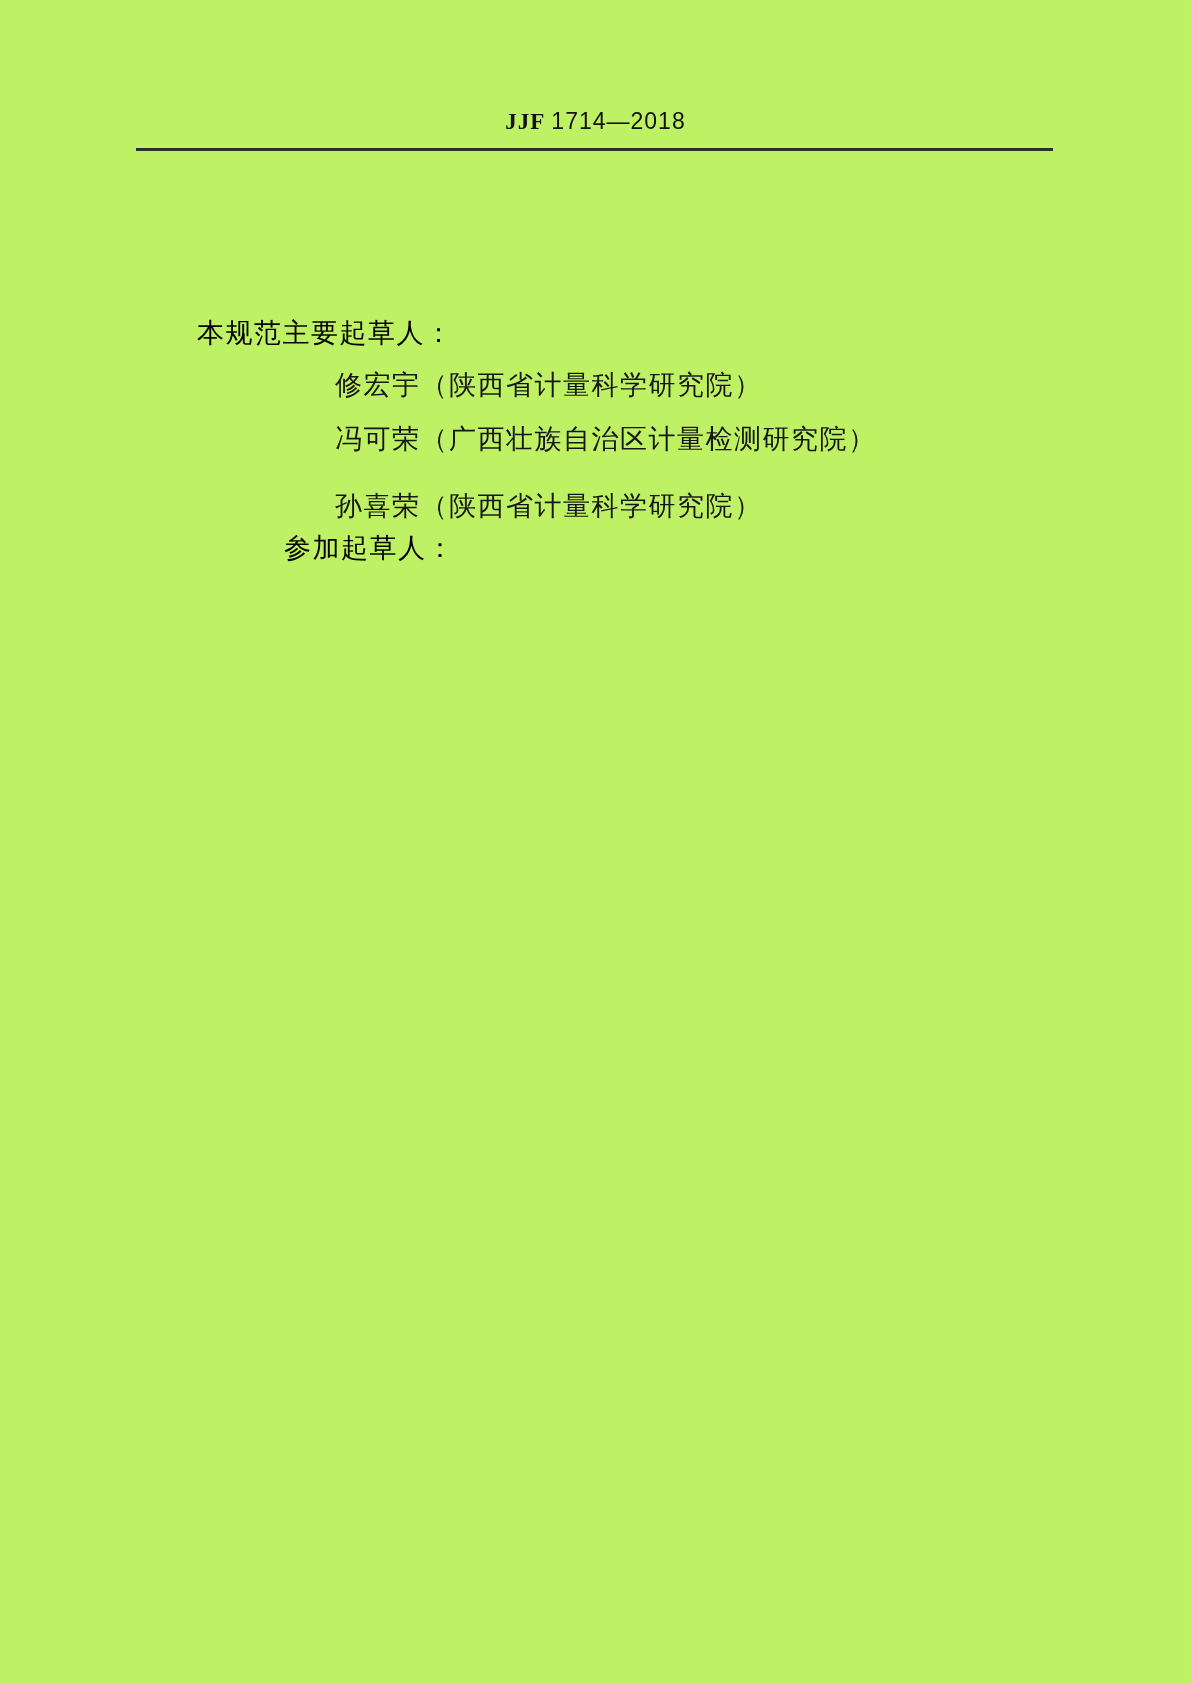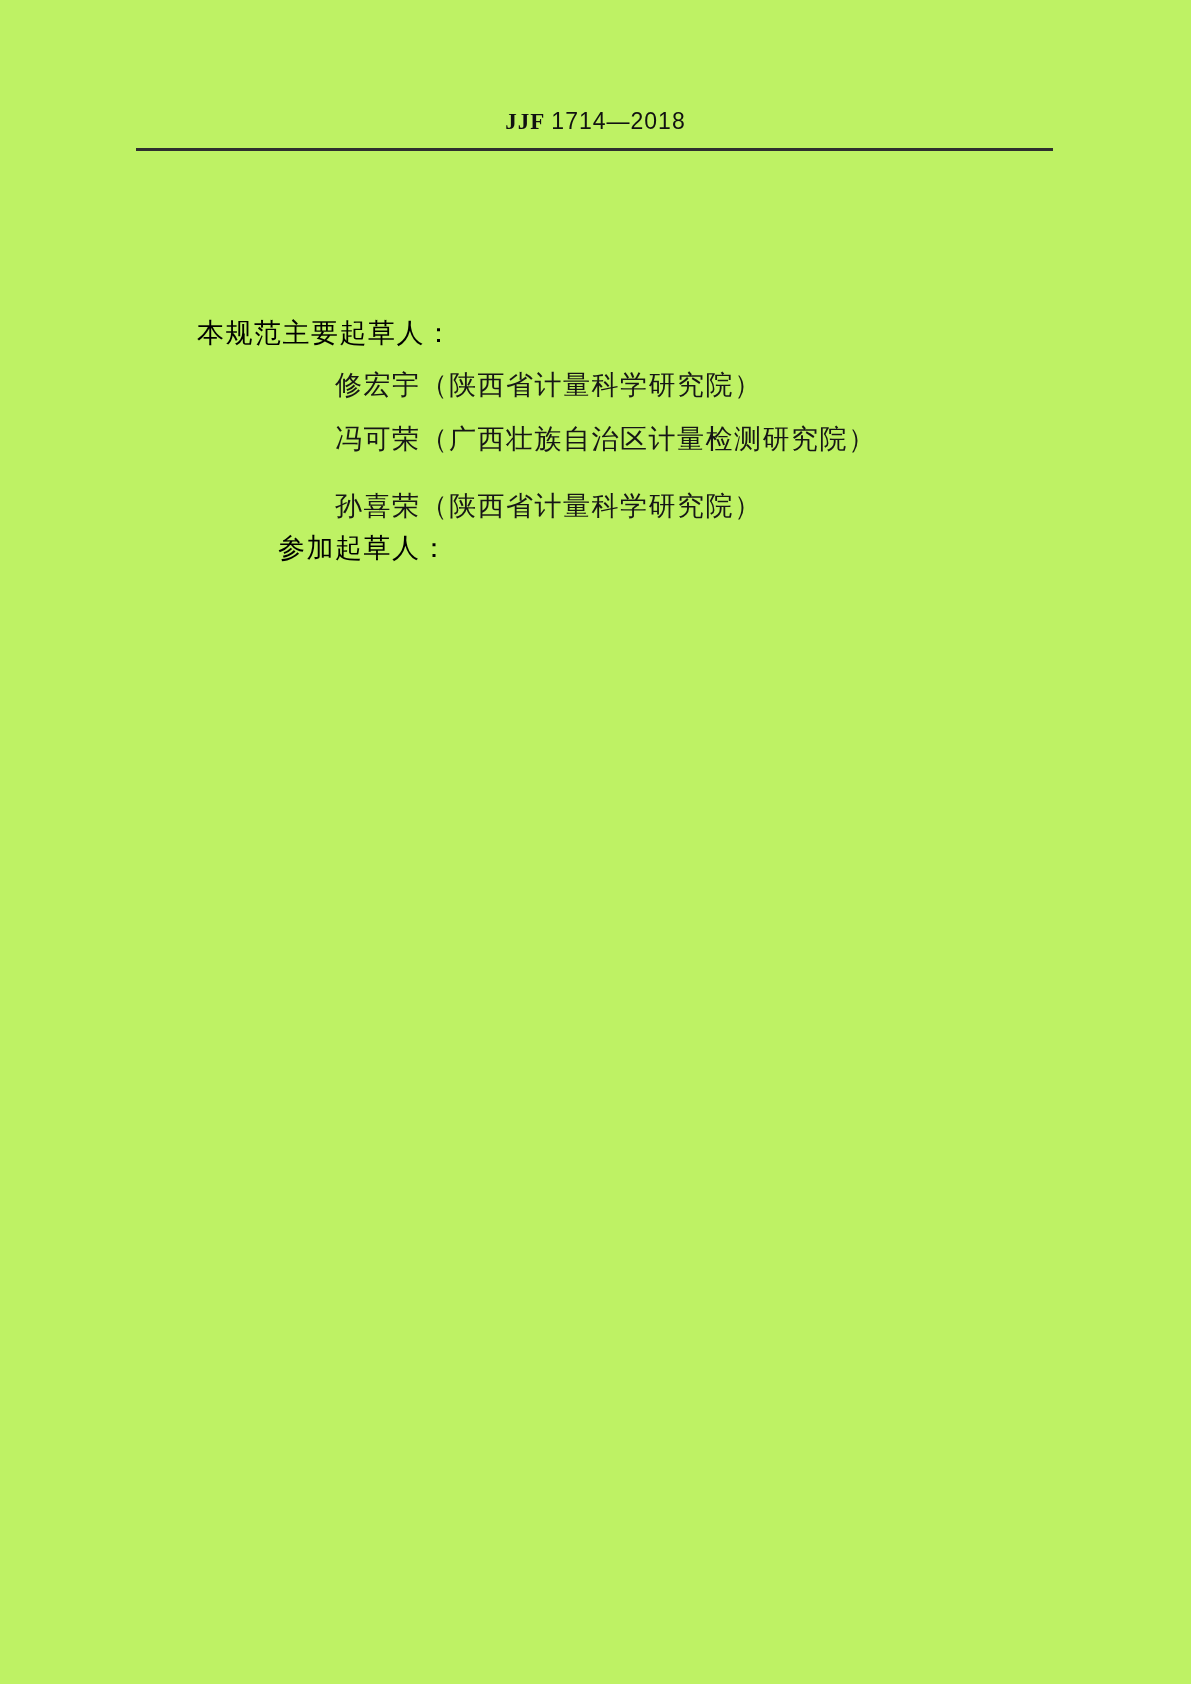--- a/index.html
+++ b/index.html
@@ -58,21 +58,21 @@
   }
   .name-line {
     font-family: "Liberation Serif", serif;
     font-weight: 400;
     color: #161616;
   }
   .h-main      { top: 318px; left: 197px; }
   .n-main-0    { top: 370px; left: 335px; }
   .n-main-1    { top: 424px; left: 335px; }
   .n-main-2    { top: 479px; left: 335px; margin-top: 12px; }
-  .h-part      { top: 533px; left: 278px; }
+  .h-part      { top: 533px; left: 284px; }
   .n-part-0    { top: 587px; left: 335px; }
 </style>
 </head>
 <body>
 
 <div class="page">
 
   <div class="page-header">
     <span class="doc-label">JJF</span><span class="doc-number">1714—2018</span>
   </div>

